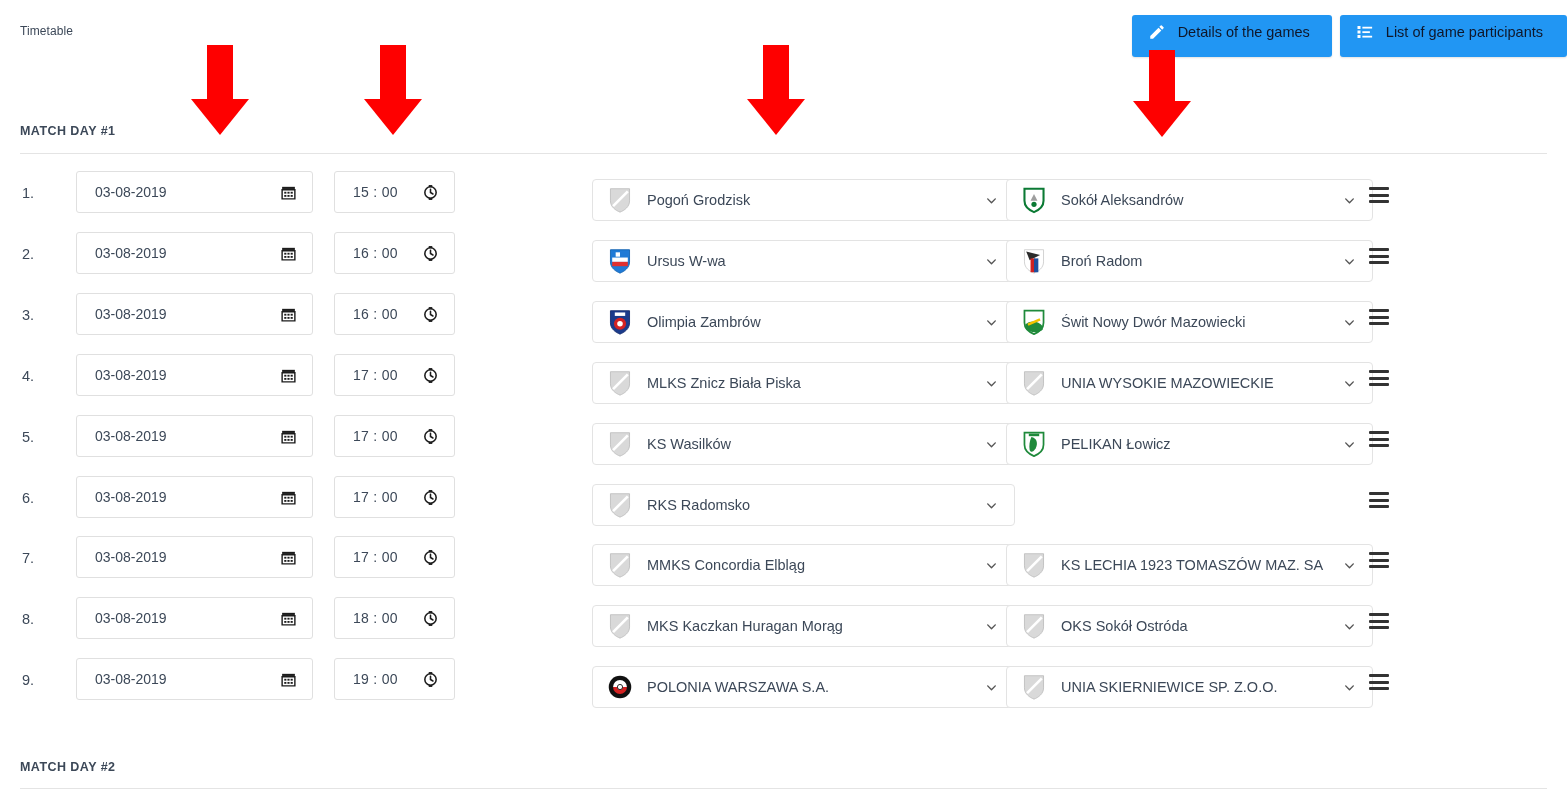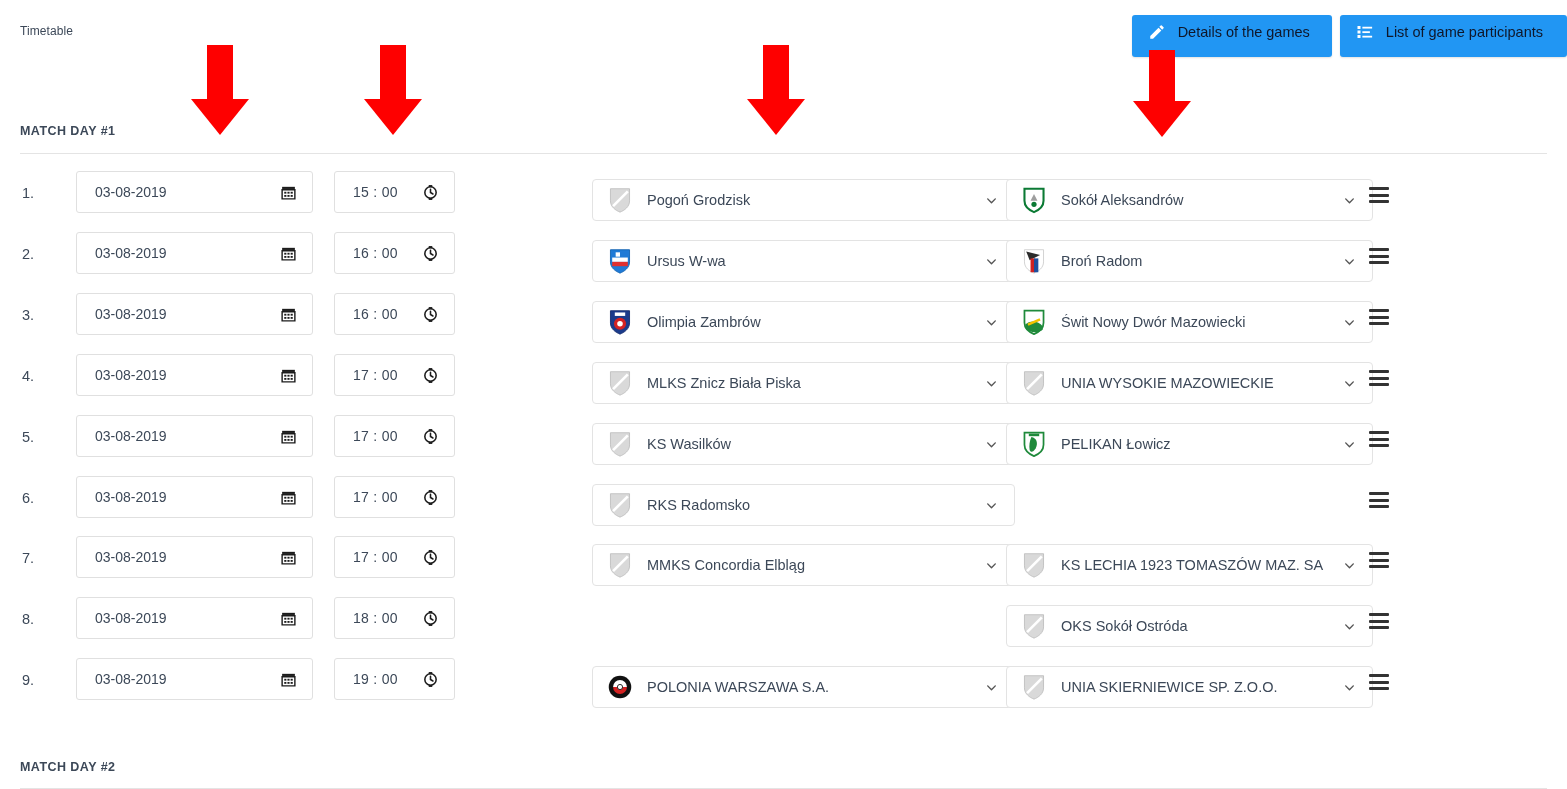--- a/index.html
+++ b/index.html
@@ -702,20 +702,34 @@
       <span class="ico">
             <svg width="17" height="17" viewBox="0 0 24 24">
               <circle cx="12" cy="12" r="8" fill="none" stroke="#1c1c1c" stroke-width="2.2"></circle>
               <path d="M12 7.5V12l3.4 2.1" fill="none" stroke="#1c1c1c" stroke-width="2.2" stroke-linecap="round"></path>
               <rect x="9.5" y="1.5" width="5" height="3" fill="#1c1c1c"></rect>
               <rect x="9.5" y="19.5" width="5" height="3" fill="#1c1c1c"></rect>
             </svg>
           </span>
     </div>
 
+    <div class="select select-home">
+      <span class="crest">
+            <svg viewBox="0 0 30 34" width="26" height="30">
+              <path d="M4 4 H26 V18 C26 25 20 29 15 31 C10 29 4 25 4 18 Z" fill="#d9d9d9" stroke="#bdbdbd" stroke-width="1"></path>
+              <path d="M7 24 L24 7" stroke="#ffffff" stroke-width="3" fill="none"></path>
+            </svg>
+          </span>
+      <span class="team">MKS Kaczkan Huragan Morąg</span>
+      <span class="caret">
+            <svg width="13" height="13" viewBox="0 0 24 24" fill="none" stroke="#555" stroke-width="2.6" stroke-linecap="round" stroke-linejoin="round">
+              <polyline points="5,9 12,16 19,9"></polyline>
+            </svg>
+          </span>
+    </div>
 
     <div class="select select-away">
       <span class="crest">
             <svg viewBox="0 0 30 34" width="26" height="30">
               <path d="M4 4 H26 V18 C26 25 20 29 15 31 C10 29 4 25 4 18 Z" fill="#d9d9d9" stroke="#bdbdbd" stroke-width="1"></path>
               <path d="M7 24 L24 7" stroke="#ffffff" stroke-width="3" fill="none"></path>
             </svg>
           </span>
       <span class="team">OKS Sokół Ostróda</span>
       <span class="caret">

